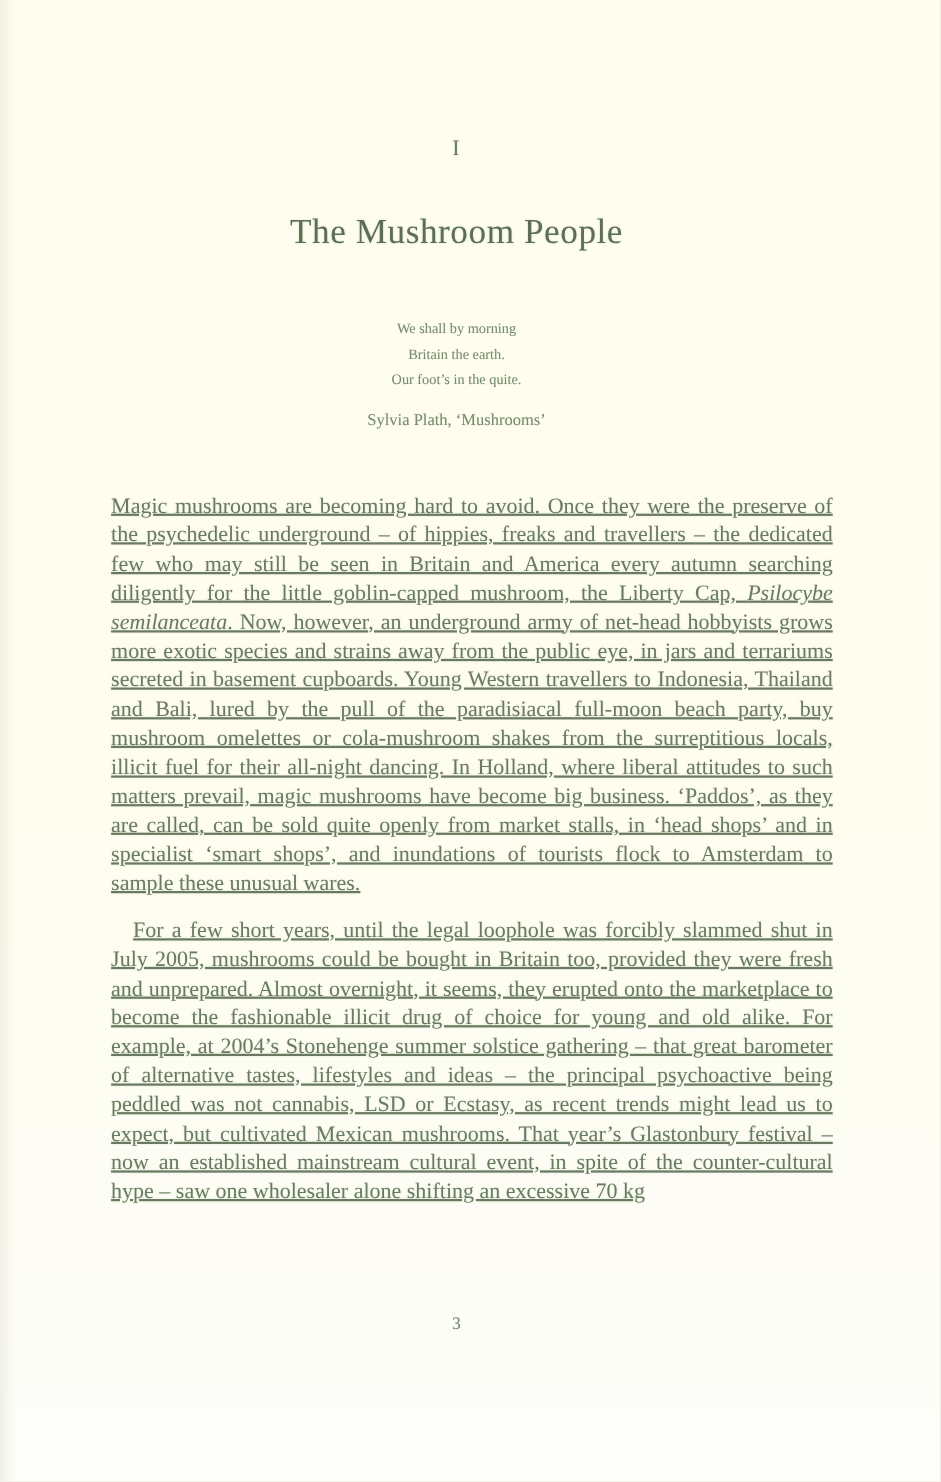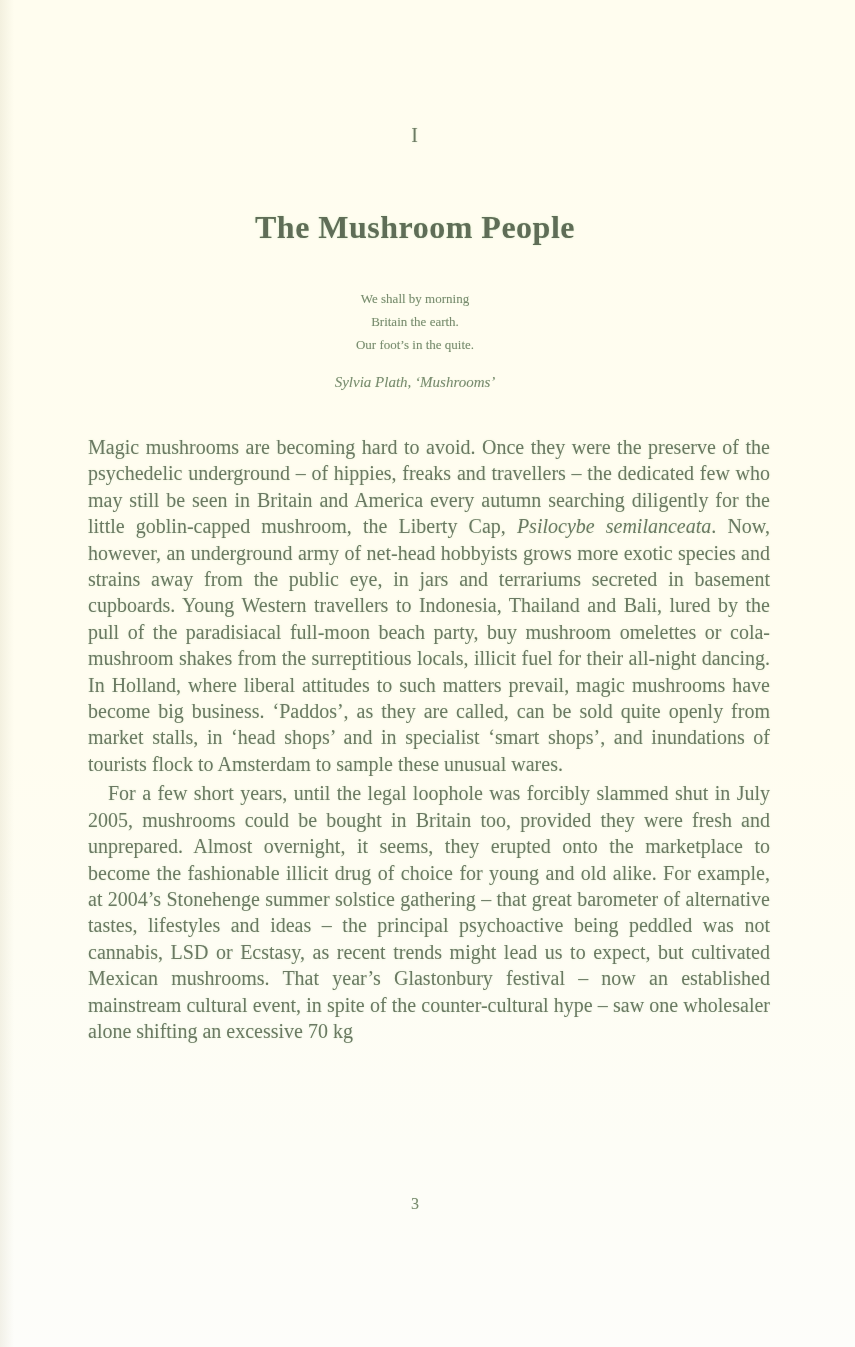--- a/index.html
+++ b/index.html
@@ -31,26 +31,26 @@
     left: 0;
     width: 830px;
     text-align: center;
     font-size: 20px;
     color: #6d7a64;
     letter-spacing: 1px;
     text-shadow: 0 0 2px rgba(140, 200, 130, 0.35);
   }
   .chapter-title {
     position: absolute;
-    top: 209px;
+    top: 192px;
     left: 0;
     width: 830px;
     text-align: center;
     font-size: 32px;
-    font-weight: bold;
+    font-weight: normal;
     color: #5f6d57;
     letter-spacing: 0.5px;
     text-shadow: 0 0 2px rgba(130, 195, 120, 0.4);
     margin: 0;
   }
   .epigraph {
     position: absolute;
     top: 287px;
     left: 0;
     width: 830px;
@@ -62,35 +62,35 @@
   }
   .epigraph-attribution {
     position: absolute;
     top: 374px;
     left: 0;
     width: 830px;
     text-align: center;
     color: #7a8a70;
     font-size: 15px;
     text-shadow: 0 0 1px rgba(140, 200, 130, 0.4);
-    font-style: italic;
   }
   .body-text {
     position: absolute;
     top: 431px;
     left: 85px;
     width: 688px;
     color: #6b7963;
     font-size: 20px;
     line-height: 26.4px;
     text-align: justify;
     text-shadow: 0 0 2px rgba(140, 200, 130, 0.3);
   }
   .body-text p {
-    margin: 3px;
+    margin: 16px;
+    text-decoration: underline;
   }
   .body-text p.indented {
     text-indent: 20px;
   }
   .species-name {
     font-style: italic;
   }
   .page-number {
     position: absolute;
     top: 1195px;

